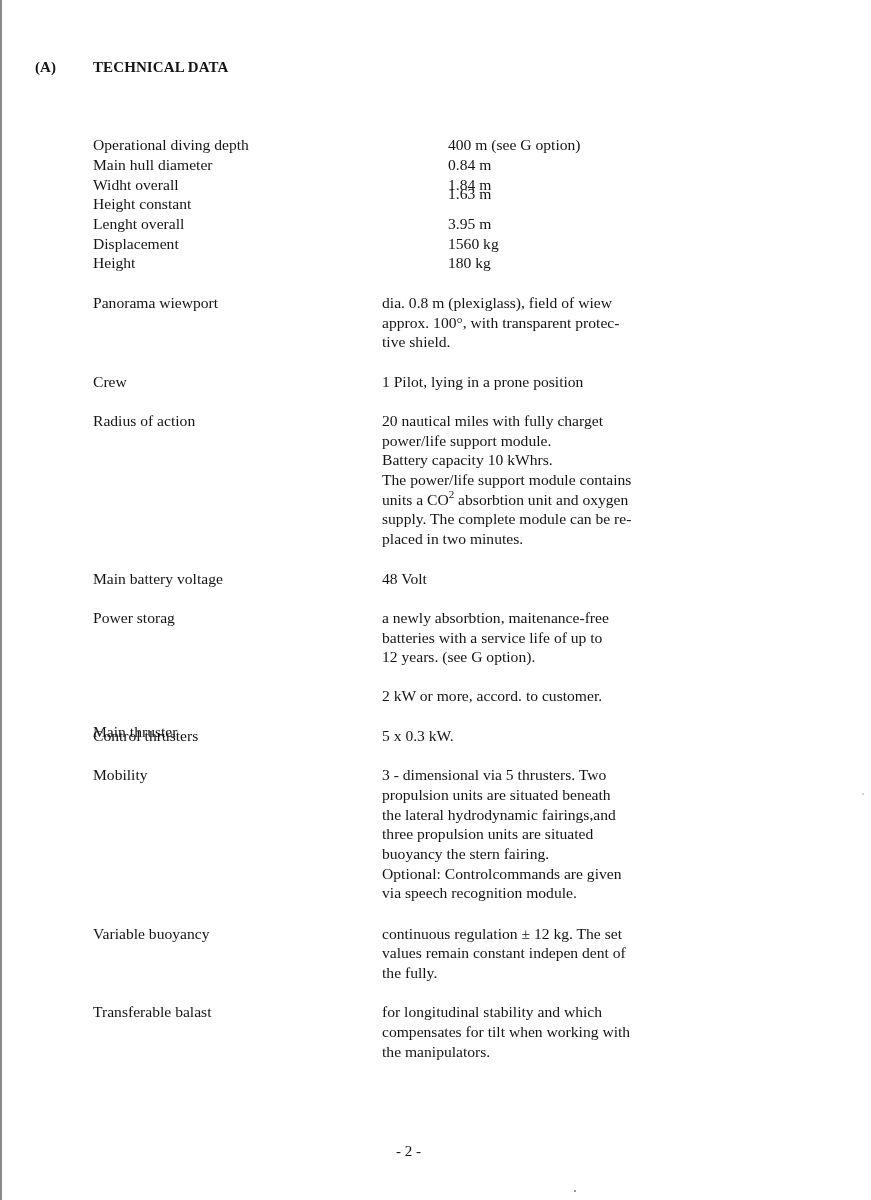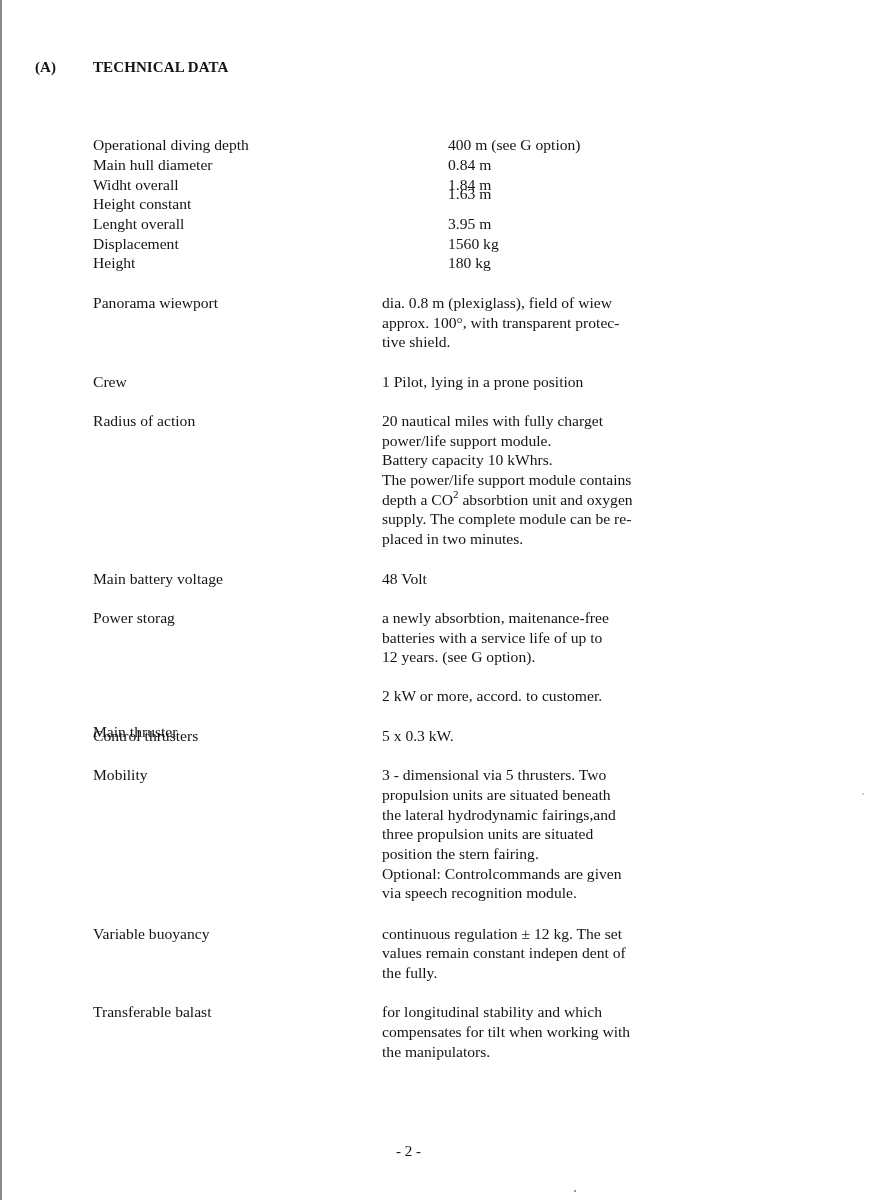--- a/index.html
+++ b/index.html
@@ -119,21 +119,21 @@
   <div class="line label" style="top:372px">Crew</div>
   <div class="line value" style="top:372px">1 Pilot, lying in a prone position</div>
 </div>
 
 <div>
   <div class="line label" style="top:411px">Radius of action</div>
   <div class="line value" style="top:411px">20 nautical miles with fully charget</div>
   <div class="line value" style="top:431px">power/life support module.</div>
   <div class="line value" style="top:450px">Battery capacity 10 kWhrs.</div>
   <div class="line value" style="top:470px">The power/life support module contains</div>
-  <div class="line value" style="top:490px"><span>depth a CO</span><sup class="co2">2</sup><span> absorbtion unit and oxygen</span></div>
+  <div class="line value" style="top:490px"><span>units a CO</span><sup class="co2">2</sup><span> absorbtion unit and oxygen</span></div>
   <div class="line value" style="top:509px">supply. The complete module can be re-</div>
   <div class="line value" style="top:529px">placed in two minutes.</div>
 </div>
 
 <div>
   <div class="line label" style="top:569px">Main battery voltage</div>
   <div class="line value" style="top:569px">48 Volt</div>
 </div>
 
 <div>
@@ -152,21 +152,21 @@
   <div class="line label" style="top:726px">Control thrusters</div>
   <div class="line value" style="top:726px">5 x 0.3 kW.</div>
 </div>
 
 <div>
   <div class="line label" style="top:765px">Mobility</div>
   <div class="line value" style="top:765px">3 - dimensional via 5 thrusters. Two</div>
   <div class="line value" style="top:785px">propulsion units are situated beneath</div>
   <div class="line value" style="top:805px">the lateral hydrodynamic fairings,and</div>
   <div class="line value" style="top:824px">three propulsion units are situated</div>
-  <div class="line value" style="top:844px">position the stern fairing.</div>
+  <div class="line value" style="top:844px">buoyancy the stern fairing.</div>
   <div class="line value" style="top:864px">Optional: Controlcommands are given</div>
   <div class="line value" style="top:883px">via speech recognition module.</div>
 </div>
 
 <div>
   <div class="line label" style="top:924px">Variable buoyancy</div>
   <div class="line value" style="top:924px">continuous regulation ± 12 kg. The set</div>
   <div class="line value" style="top:943px">values remain constant indepen dent of</div>
   <div class="line value" style="top:963px">the fully.</div>
 </div>

